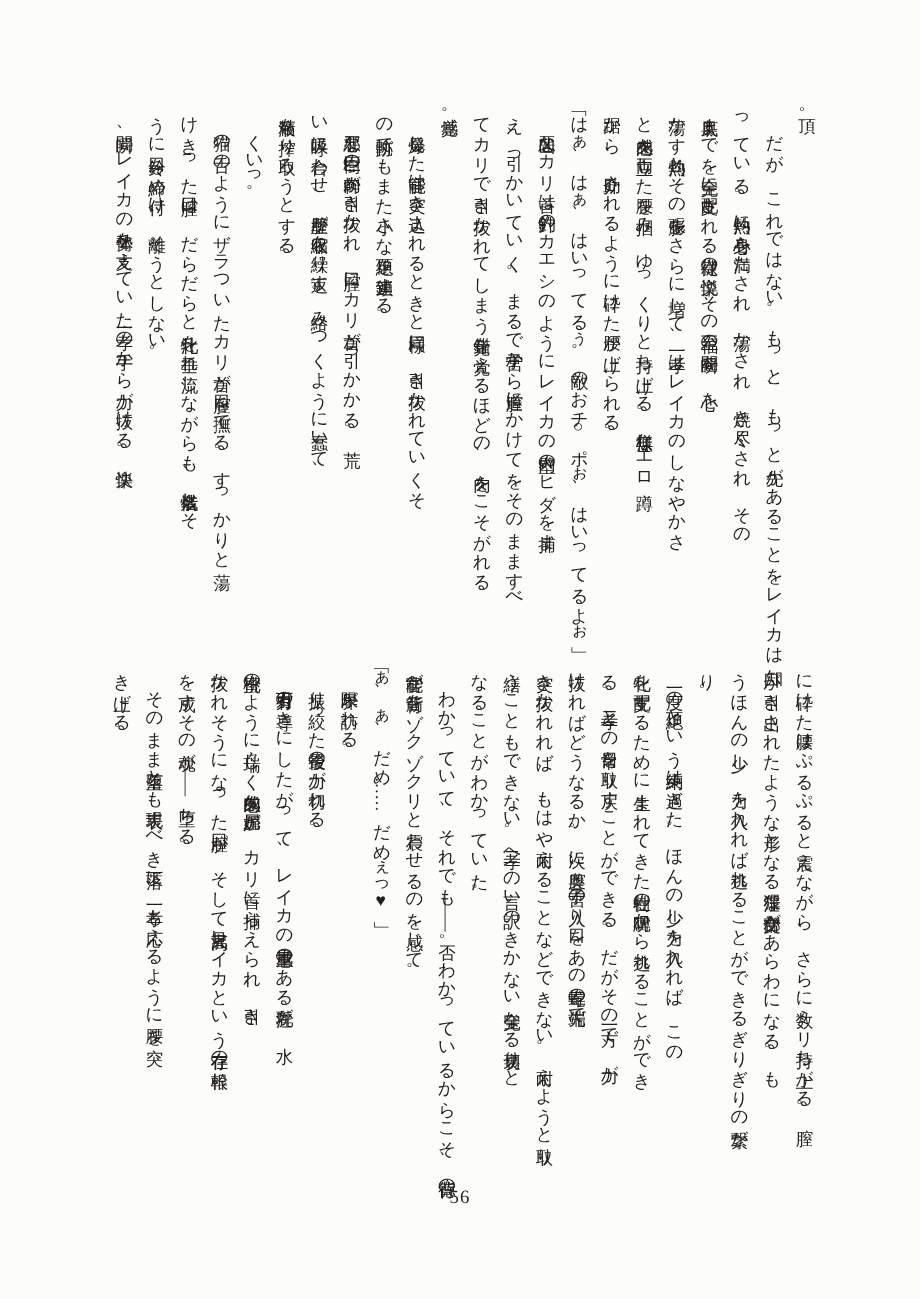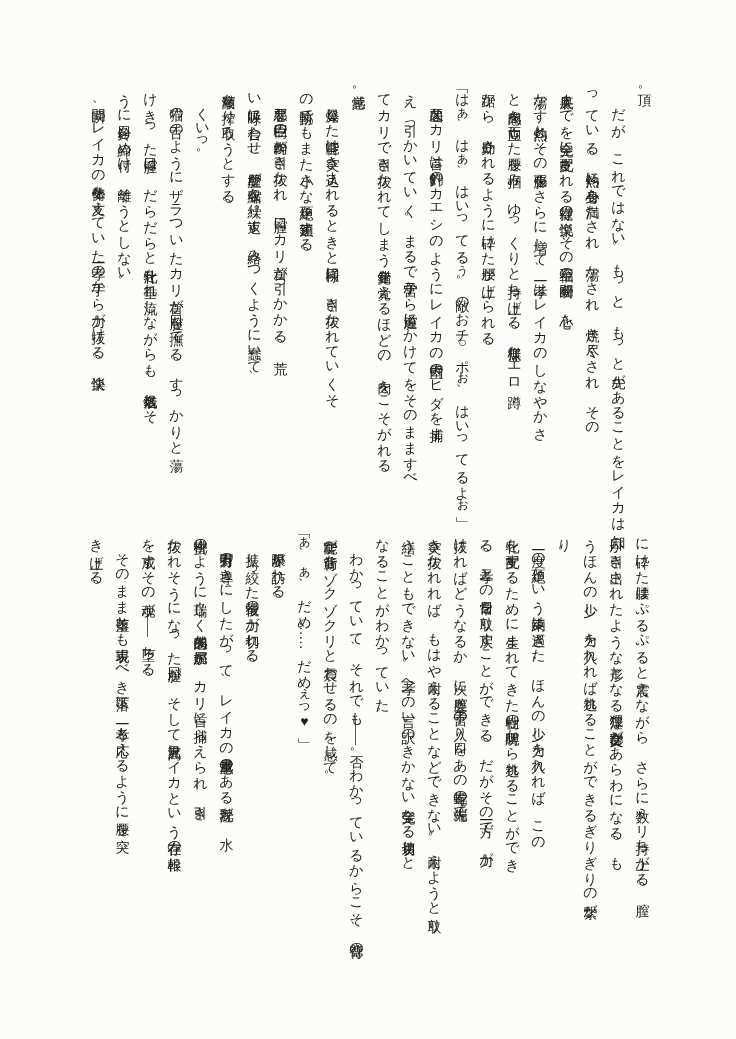--- a/index.html
+++ b/index.html
@@ -88,13 +88,14 @@
 官能が背筋をゾクゾクリと震わせるのを感じて。
 「ぁ、ぁ、だめ……だめぇっ♥」
 　限界が訪れる。
 　振り絞った最後の力が切れる。
 　万有引力の導きにしたがって、レイカの重量感のある淫乳が、水
 蜜桃のように瑞々しく肉感的な媚尻が、カリ首に捕らえられ、引き
 抜かれそうになった膣口が、そして高見沢レイカという存在の根幹
 を成すその魂が――堕ちる。
 　そのまま堕落とも表現すべき落下に、一孝も応えるように腰を突
 き上げる。</div>
+  <div class="page-number">56</div>
 </div>
 
 </body></html>

